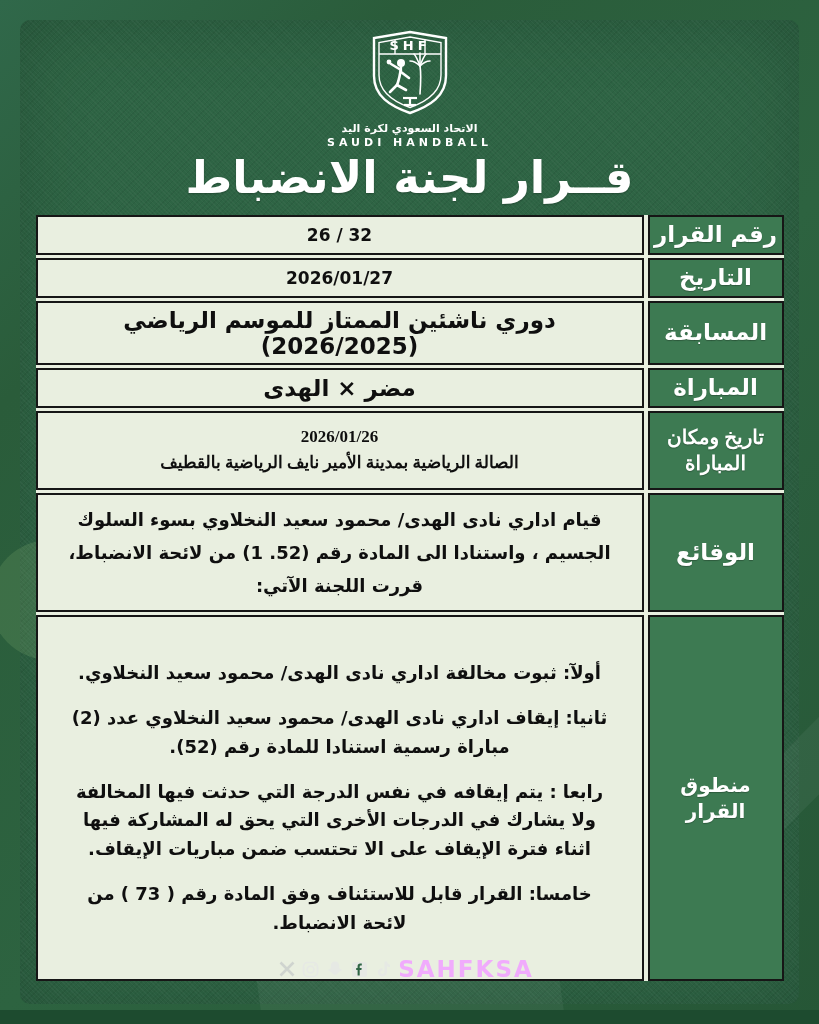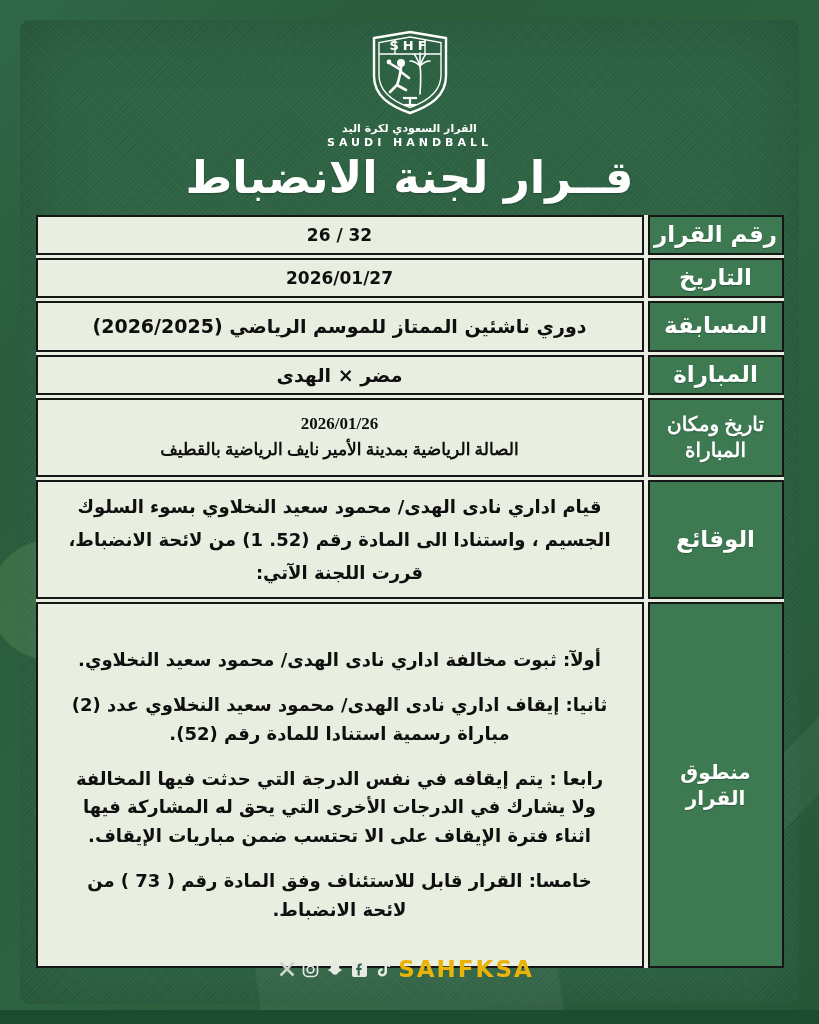--- a/index.html
+++ b/index.html
@@ -58,36 +58,36 @@
     flex:1;background:#e9efe0;color:#0f0f0f;direction:rtl;text-align:center;
     font-weight:bold;padding:4px 16px;
   }
   .lcell{
     width:136px;background:#3d7a52;color:#ffffff;direction:rtl;text-align:center;
     font-weight:bold;font-size:23px;flex-direction:column;line-height:1.3;
     text-shadow:0 1px 1px rgba(0,0,0,.25);
   }
   .h40{min-height:40px;} .h51{min-height:51px;} .h79{min-height:79px;font-family:Liberation Serif, serif;}
   .h98{min-height:98px;} .h366{min-height:366px;}
-  .fs17{font-size:17px;} .fs19{font-size:19px;}
+  .fs17{font-size:17px;} .fs19{font-size:23px;}
   .two-line{font-size:20px;}
   .vstack{flex-direction:column;justify-content:center;}
   .facts{font-size:18px;line-height:1.85;padding:8px 22px;}
   .items-cell{padding:12px 26px;}
   .ditem{margin:8px 0;font-size:18px;line-height:1.6;}
   .vline{display:block;}
   .vline-gap{margin-top:5px;}
   
   .footer{
     position:absolute;left:0;right:0;bottom:22px;
     display:flex;align-items:center;justify-content:center;gap:7px;
     color:#e6e9e4;
   }
   .footer .icon{display:inline-flex;align-items:center;}
-  .handle{font-size:23px;letter-spacing:2px;margin-right:6px;font-weight:bold;color:#eab308;}
+  .handle{font-size:23px;letter-spacing:2px;margin-right:6px;font-weight:bold;color:#f0abfc;}
 </style>
 </head>
 <body>
 
 <div class="panel">
   <div class="deco deco-chevron-right"></div>
   <div class="deco deco-blob-left"></div>
   <div class="deco deco-chevron-bottom"></div>
 
   <div class="logo-wrap">
@@ -119,21 +119,21 @@
         <path d="M66 38 C69 30 70 28 72 26"></path>
         <path d="M66 38 C66 31 66 29 66 25"></path>
       </g>
 
       <g stroke="#ffffff" stroke-width="2.2" fill="none">
         <line x1="49" y1="70" x2="63" y2="70"></line>
         <line x1="56" y1="70" x2="56" y2="76"></line>
         <line x1="50" y1="77" x2="62" y2="77"></line>
       </g>
     </svg>
-    <div class="logo-name-ar" dir="rtl">القرار السعودي لكرة اليد</div>
+    <div class="logo-name-ar" dir="rtl">الاتحاد السعودي لكرة اليد</div>
     <div class="logo-name-en">SAUDI HANDBALL</div>
   </div>
 
   <div class="title">قــرار لجنة الانضباط</div>
 
   <div class="dtable">
 
     <div class="trow">
       <div class="cell vcell h40 fs17">32 / 26</div>
       <div class="cell lcell h40">رقم القرار</div>

